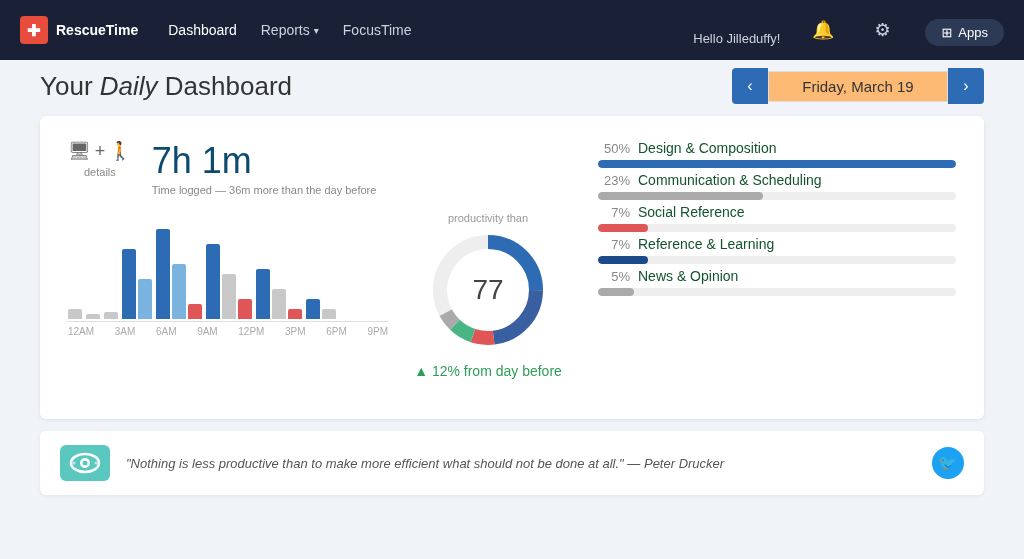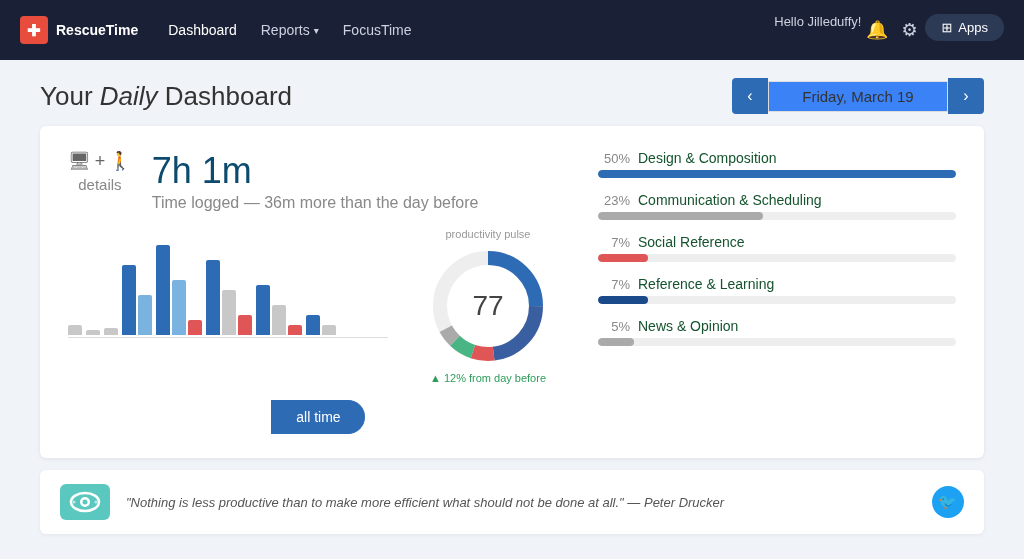--- a/index.html
+++ b/index.html
@@ -25,21 +25,21 @@
       background: #e74c3c;
       border-radius: 4px;
       display: flex; align-items: center; justify-content: center;
       color: white; font-weight: bold; font-size: 16px;
     }
     .logo-text { color: white; font-size: 14px; font-weight: 600; }
     .nav-links { display: flex; gap: 24px; align-items: center; flex: 1; }
     .nav-link { color: #ccd2e0; font-size: 14px; cursor: pointer; text-decoration: none; }
     .nav-link.active { color: white; }
     .nav-reports { display: flex; align-items: center; gap: 4px; }
-    .nav-right { display: flex; align-items: flex-start; gap: 0; margin-left: auto; }
+    .nav-right { display: flex; align-items: flex-end; gap: 27px; margin-left: auto; }
     .nav-greeting { color: #ccd2e0; font-size: 13px; }
     .nav-icon-btn {
       width: 32px; height: 32px;
       border-radius: 50%;
       background: transparent;
       border: none;
       cursor: pointer;
       display: flex; align-items: center; justify-content: center;
       color: #ccd2e0; font-size: 18px;
     }
@@ -59,41 +59,41 @@
     .main-content {
       padding: 0 40px;
       background: #f0f4f8;
     }
 
     
     .date-header {
       display: flex;
       align-items: center;
       justify-content: space-between;
-      padding: 18px 0 12px 0;
+      padding: 8px 0 12px 0;
     }
     .page-title { font-size: 26px; color: #333; font-weight: 400; }
     .page-title em { font-style: italic; color: #333; }
     .date-nav {
       display: flex;
       align-items: center;
       gap: 0;
     }
     .date-nav-btn {
       width: 36px; height: 36px;
       background: #2d6bb5;
       border: none;
       cursor: pointer;
       display: flex; align-items: center; justify-content: center;
       color: white; font-size: 16px;
     }
     .date-nav-btn:first-child { border-radius: 4px 0 0 4px; }
     .date-nav-btn:last-child { border-radius: 0 4px 4px 0; }
     .date-display {
-      background: #3b82f6;
+      background: #fdba74;
       border: 1px solid #ddd;
       padding: 6px 20px;
       font-size: 15px;
       color: #333;
       min-width: 180px;
       text-align: center;
     }
 
     
     .dashboard-body {
@@ -113,24 +113,24 @@
       gap: 20px;
       margin-bottom: 16px;
     }
     .device-icons {
       display: flex;
       align-items: center;
       flex-direction: column;
       gap: 4px;
     }
     .device-icons-row { display: flex; align-items: center; gap: 4px; font-size: 18px; color: #666; }
-    .details-link { font-size: 15px; color: #888; text-align: center; }
+    .details-link { font-size: 11px; color: #888; text-align: center; }
     .time-stat { }
     .time-value { font-size: 36px; font-weight: 300; color: #0c4a6e; }
-    .time-subtitle { font-size: 16px; color: #888; margin-top: 2px; }
+    .time-subtitle { font-size: 11px; color: #888; margin-top: 2px; }
 
     .charts-row {
       display: flex;
       gap: 20px;
       align-items: flex-start;
     }
 
     
     .bar-chart-area { flex: 1; }
     .bar-chart-label { font-size: 11px; color: #999; margin-bottom: 6px; }
@@ -160,25 +160,25 @@
     .donut-area { flex: 0 0 160px; text-align: center; }
     .donut-label { font-size: 11px; color: #999; margin-bottom: 6px; }
     .donut-container { position: relative; width: 120px; height: 120px; margin: 0 auto; }
     .donut-svg { width: 120px; height: 120px; }
     .donut-center {
       position: absolute;
       top: 50%; left: 50%;
       transform: translate(-50%, -50%);
       font-size: 28px; font-weight: 300; color: #444;
     }
-    .donut-footer { font-size: 11px; color: #2d9d5a; margin-top: 6px; }
+    .donut-footer { font-size: 14px; color: #2d9d5a; margin-top: 13px; }
 
     
     .right-panel { flex: 1; }
-    .category-row { margin-bottom: 14px; }
+    .category-row { margin-bottom: 4px; }
     .category-header { display: flex; align-items: center; gap: 8px; margin-bottom: 4px; }
     .category-pct { font-size: 13px; color: #888; min-width: 32px; text-align: right; }
     .category-name { font-size: 14px; color: #14532d; }
     .category-bar-track { height: 8px; background: #eee; border-radius: 4px; overflow: hidden; }
     .category-bar-fill { height: 100%; border-radius: 4px; }
     .fill-blue { background: #2d6bb5; }
     .fill-gray { background: #aaa; }
     .fill-red { background: #e05555; }
     .fill-dark-blue { background: #1a4a8a; }
 
@@ -318,24 +318,34 @@
             <div class="bar-group">
               <div class="bar bar-blue" style="height:50px"></div>
               <div class="bar bar-gray" style="height:30px"></div>
               <div class="bar bar-red" style="height:10px"></div>
             </div>
             <div class="bar-group">
               <div class="bar bar-blue" style="height:20px"></div>
               <div class="bar bar-gray" style="height:10px"></div>
             </div>
           </div>
+          <div class="bar-chart-times">
+            <span>12AM</span>
+            <span>3AM</span>
+            <span>6AM</span>
+            <span>9AM</span>
+            <span>12PM</span>
+            <span>3PM</span>
+            <span>6PM</span>
+            <span>9PM</span>
+          </div>
         </div>
 
         <div class="donut-area">
-          <div class="donut-label">productivity pulse</div>
+          <div class="donut-label">productivity than</div>
           <div class="donut-container">
             <svg class="donut-svg" viewBox="0 0 120 120">
 
               <circle cx="60" cy="60" r="48" fill="none" stroke="#eee" stroke-width="14"></circle>
 
               <circle cx="60" cy="60" r="48" fill="none" stroke="#2d6bb5" stroke-width="14" stroke-dasharray="150.8 301.6" stroke-dashoffset="75.4" transform="rotate(-90 60 60)"></circle>
 
               <circle cx="60" cy="60" r="48" fill="none" stroke="#3a5fa0" stroke-width="14" stroke-dasharray="69.4 382.9" stroke-dashoffset="-75.4" transform="rotate(-90 60 60)"></circle>
 
               <circle cx="60" cy="60" r="48" fill="none" stroke="#e05555" stroke-width="14" stroke-dasharray="21.1 361.2" stroke-dashoffset="-144.8" transform="rotate(-90 60 60)"></circle>
@@ -344,21 +354,20 @@
 
               <circle cx="60" cy="60" r="48" fill="none" stroke="#aaa" stroke-width="14" stroke-dasharray="15.1 367.1" stroke-dashoffset="-187" transform="rotate(-90 60 60)"></circle>
             </svg>
             <div class="donut-center">77</div>
           </div>
           <div class="donut-footer">▲ 12% from day before</div>
         </div>
       </div>
 
       <div class="time-filter">
-        <button class="filter-btn">all time</button>
       </div>
     </div>
 
     <div class="right-panel">
       <div class="category-row">
         <div class="category-header">
           <span class="category-pct">50%</span>
           <span class="category-name">Design &amp; Composition</span>
         </div>
         <div class="category-bar-track">

